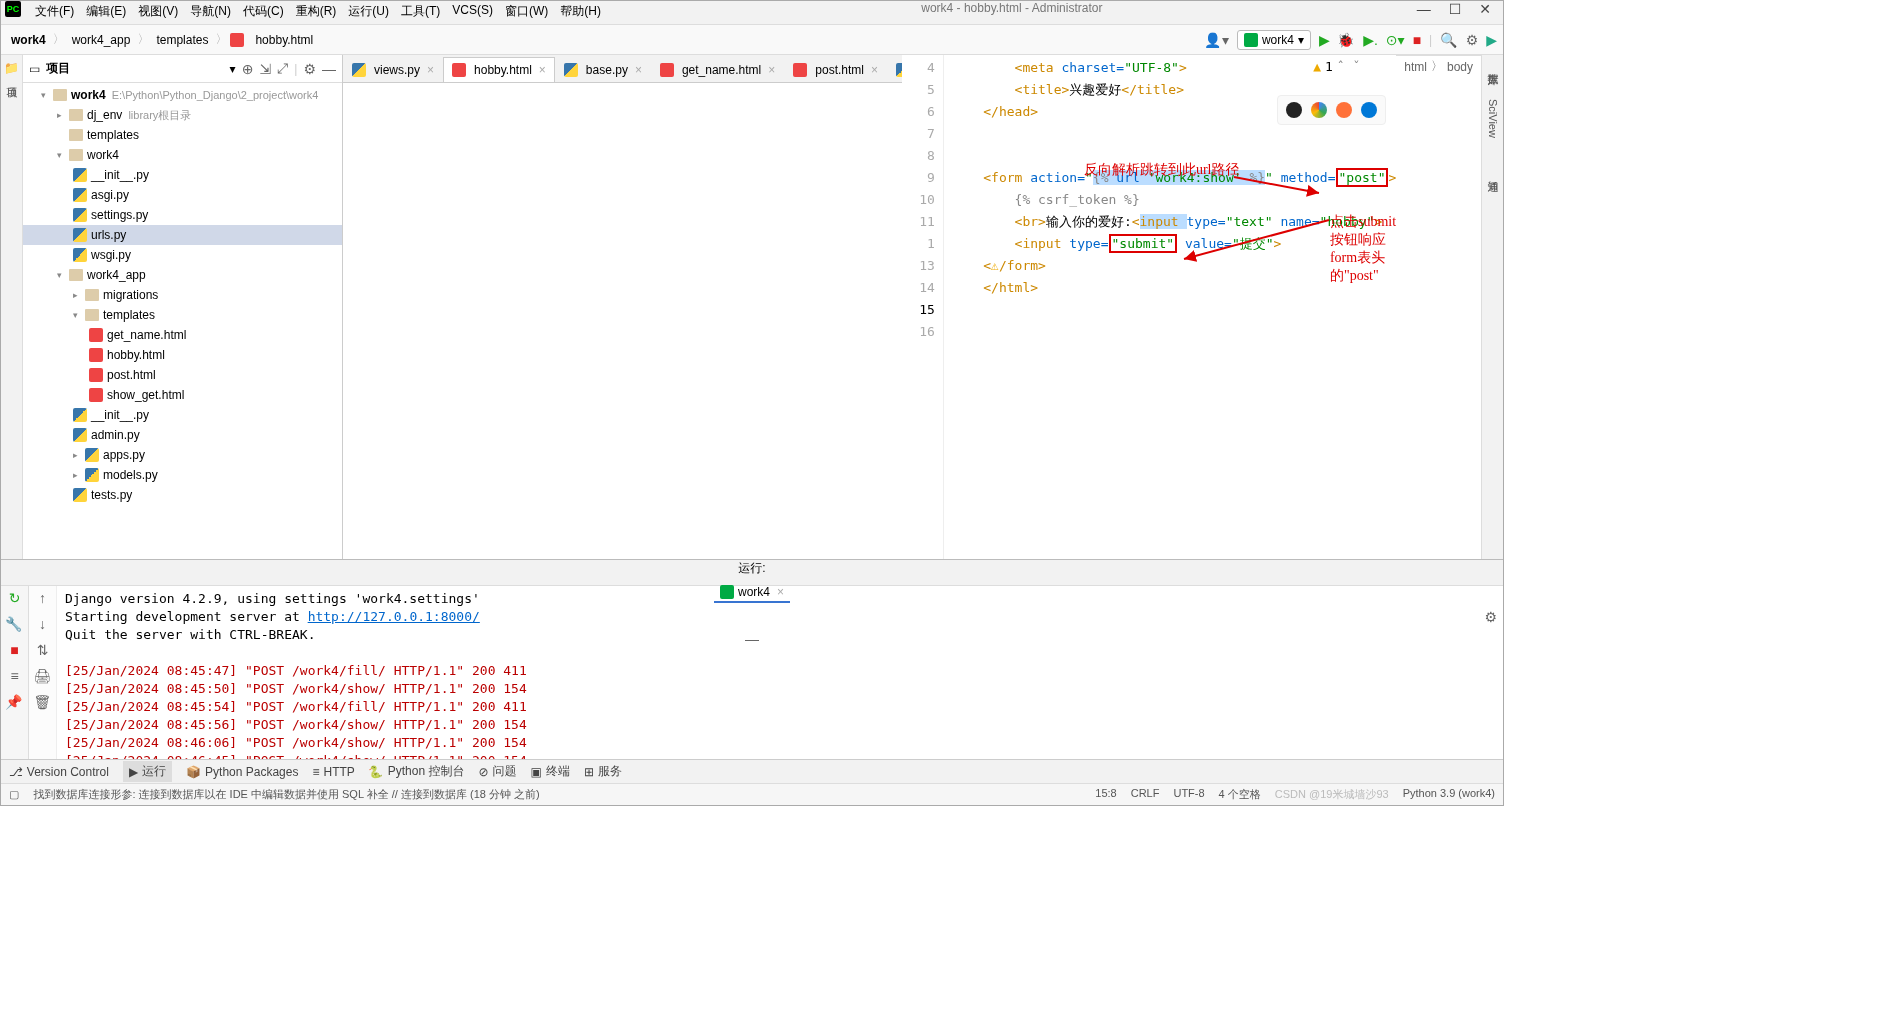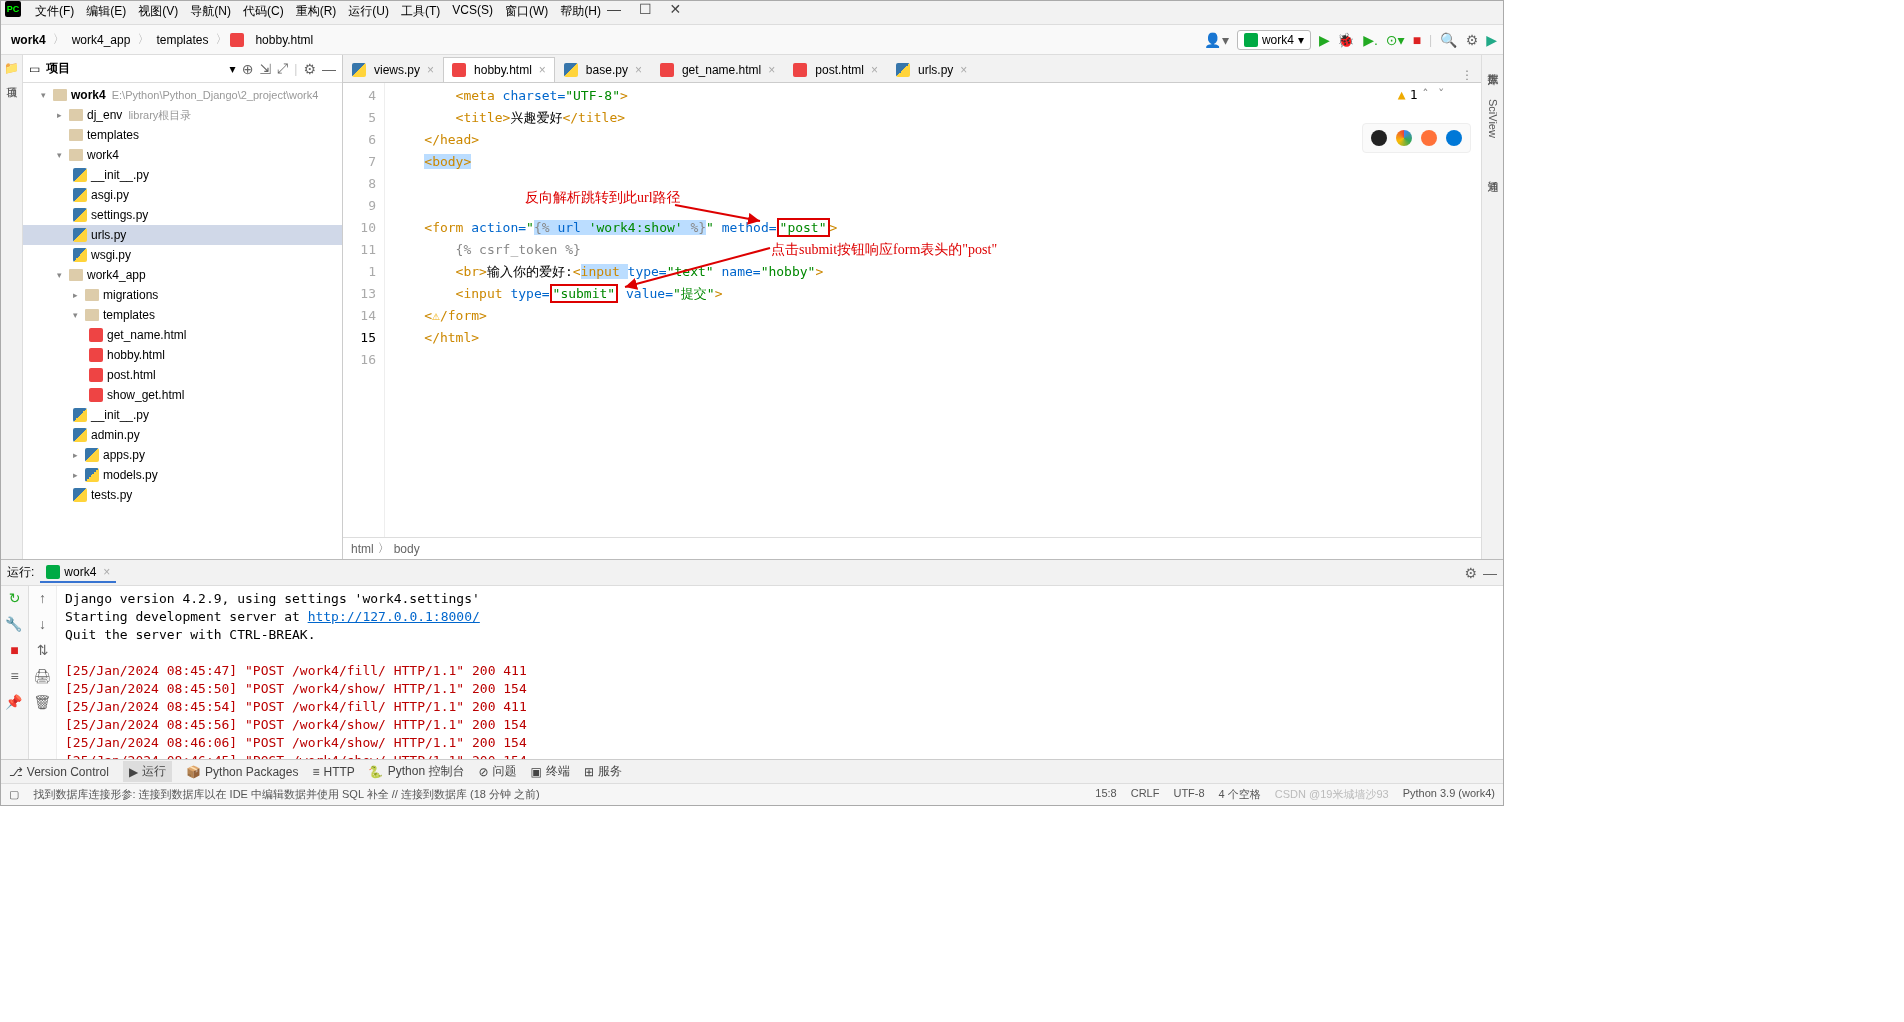--- a/index.html
+++ b/index.html
@@ -43,21 +43,21 @@
 .tree-indent-1 { padding-left: 18px; }
 .tree-indent-2 { padding-left: 34px; }
 .tree-indent-3 { padding-left: 50px; }
 .tree-indent-4 { padding-left: 66px; }
 .arrow { display: inline-block; width: 10px; color: #888; font-size: 9px; margin-right: 2px; }
 .folder-icon { width: 14px; height: 12px; background: #dca; border-radius: 1px; display: inline-block; margin-right: 4px; }
 .py-icon { width: 14px; height: 14px; background: linear-gradient(135deg, #3776ab 50%, #ffd43b 50%); border-radius: 2px; display: inline-block; margin-right: 4px; }
 .html-icon { width: 14px; height: 14px; background: #e44; border-radius: 2px; display: inline-block; margin-right: 4px; }
 .gray-text { color: #999; margin-left: 6px; font-size: 11px; }
 
-.editor-panel { flex: 1; display: flex; flex-direction: column; min-width: 0; }
+.editor-panel { flex: 1; display: flex; flex-direction: row; min-width: 0; }
 .tabs { height: 28px; display: flex; align-items: flex-end; background: #f2f2f2; border-bottom: 1px solid #ccc; overflow: hidden; }
 .tab { height: 26px; padding: 0 8px; display: flex; align-items: center; gap: 4px; border: 1px solid transparent; border-bottom: none; cursor: pointer; font-size: 12px; }
 .tab.active { background: #fff; border-color: #ccc; border-bottom: 1px solid #fff; margin-bottom: -1px; }
 .tab-close { color: #aaa; margin-left: 3px; }
 .tabs-more { margin-left: auto; padding: 0 8px; color: #888; }
 
 .editor-body { flex: 1; display: flex; font-family: "Consolas", monospace; font-size: 13px; position: relative; background: #fff; min-height: 0; }
 .gutter { width: 42px; text-align: right; color: #aaa; padding: 2px 8px 2px 2px; user-select: none; background: #fff; border-right: 1px solid #eee; }
 .gutter div { height: 22px; line-height: 22px; }
 .gutter div.curr { color: #000000; }
@@ -75,21 +75,21 @@
 .warn-tri { color: #ea0; }
 .browser-icons { position: absolute; top: 40px; right: 10px; display: flex; gap: 9px; background: #fafafa; border: 1px solid #eee; padding: 6px 8px; border-radius: 4px; }
 .bi { width: 16px; height: 16px; border-radius: 50%; }
 .annot { position: absolute; color: #d00; font-size: 14px; font-family: "Microsoft YaHei"; pointer-events: none; }
 .svg-overlay { position: absolute; top: 0; left: 0; pointer-events: none; }
 
 .breadcrumb-bottom { height: 22px; border-top: 1px solid #ddd; display: flex; align-items: center; padding: 0 8px; font-size: 12px; color: #666; gap: 4px; }
 
 
 .run-panel { height: 200px; border-top: 1px solid #bbb; display: flex; flex-direction: column; }
-.run-header { height: 26px; display: flex; align-items: center; background: #f2f2f2; border-bottom: 1px solid #ddd; padding: 0 6px; gap: 6px; }
+.run-header { height: 26px; display: flex; align-items: center; background: #f2f2f2; border-bottom: 1px solid #ddd; padding: 0 6px; gap: 6px; flex-direction: column; }
 .run-tab { padding: 2px 6px; display: flex; align-items: center; gap: 4px; border-bottom: 2px solid transparent; }
 .run-tab.active { border-bottom-color: #3874d1; }
 .run-body { flex: 1; display: flex; min-height: 0; }
 .run-left { width: 28px; background: #f6f6f6; border-right: 1px solid #ddd; display: flex; flex-direction: column; align-items: center; padding: 4px 0; gap: 10px; }
 .run-left2 { width: 28px; background: #fcfcfc; border-right: 1px solid #eee; display: flex; flex-direction: column; align-items: center; padding: 4px 0; gap: 10px; }
 .console { flex: 1; font-family: "Consolas", monospace; font-size: 13px; padding: 4px 8px; overflow-y: auto; white-space: pre; line-height: 18px; }
 .c-red { color: #b00; }
 .c-link { color: #06c; text-decoration: underline; }
 
 
@@ -112,20 +112,21 @@
     <span class="menu-item">编辑(E)</span>
     <span class="menu-item">视图(V)</span>
     <span class="menu-item">导航(N)</span>
     <span class="menu-item">代码(C)</span>
     <span class="menu-item">重构(R)</span>
     <span class="menu-item">运行(U)</span>
     <span class="menu-item">工具(T)</span>
     <span class="menu-item">VCS(S)</span>
     <span class="menu-item">窗口(W)</span>
     <span class="menu-item">帮助(H)</span>
+    <span class="window-title">work4 - hobby.html - Administrator</span>
     <div class="window-controls">
       <span class="win-ctrl">—</span>
       <span class="win-ctrl">☐</span>
       <span class="win-ctrl">✕</span>
     </div>
   </div>
 
   <div class="toolbar">
     <div class="breadcrumb">
       <span class="bc-item bold">work4</span>
@@ -320,21 +321,20 @@
             <div>1</div>
             <div>13</div>
             <div>14</div>
             <div class="curr">15</div>
             <div>16</div>
         </div>
         <div class="code">
           <div class="line"><span class="hl-tag">        &lt;</span><span class="hl-tag">meta </span><span class="hl-attr">charset=</span><span class="hl-str">"UTF-8"</span><span class="hl-tag">&gt;</span></div>
           <div class="line"><span class="hl-tag">        &lt;</span><span class="hl-tag">title</span><span class="hl-tag">&gt;</span><span class="hl-txt">兴趣爱好</span><span class="hl-tag">&lt;/</span><span class="hl-tag">title</span><span class="hl-tag">&gt;</span></div>
           <div class="line"><span class="hl-tag">    &lt;/</span><span class="hl-tag">head</span><span class="hl-tag">&gt;</span></div>
-          <div class="line"><span class="hl-txt">    </span><span class="sel-bg"><span class="hl-tag">&lt;</span><span class="hl-tag">body</span><span class="hl-tag">&gt;</span></span></div>
           <div class="line"></div>
           <div class="line"></div>
           <div class="line"><span class="hl-tag">    &lt;</span><span class="hl-tag">form </span><span class="hl-attr">action=</span><span class="hl-str">"</span><span class="sel-bg"><span class="hl-tmpl">{% </span><span class="hl-attr">url </span><span class="hl-str">'work4:show'</span><span class="hl-tmpl"> %}</span></span><span class="hl-str">"</span><span class="hl-attr"> method=</span><span class="red-box"><span class="hl-str">"</span><span class="hl-str">post</span><span class="hl-str">"</span></span><span class="hl-tag">&gt;</span></div>
           <div class="line"><span class="hl-tmpl">        {% csrf_token %}</span></div>
           <div class="line"><span class="hl-tag">        &lt;</span><span class="hl-tag">br</span><span class="hl-tag">&gt;</span><span class="hl-txt">输入你的爱好:</span><span class="hl-tag">&lt;</span><span class="sel-bg hl-tag">input </span><span class="hl-attr">type=</span><span class="hl-str">"text"</span><span class="hl-attr"> name=</span><span class="hl-str">"hobby"</span><span class="hl-tag">&gt;</span></div>
           <div class="line"><span class="hl-tag">        &lt;</span><span class="hl-tag">input </span><span class="hl-attr">type=</span><span class="red-box hl-str">"submit"</span><span class="hl-attr"> value=</span><span class="hl-str">"提交"</span><span class="hl-tag">&gt;</span></div>
           <div class="line"><span class="hl-tag">    &lt;</span><span style="color:#ea0">⚠</span><span class="hl-tag">/</span><span class="hl-tag">form</span><span class="hl-tag">&gt;</span></div>
           <div class="line"><span class="hl-tag">    &lt;/</span><span class="hl-tag">html</span><span class="hl-tag">&gt;</span></div>
 
           <div class="annot" style="top:106px; left:140px;">反向解析跳转到此url路径</div>

